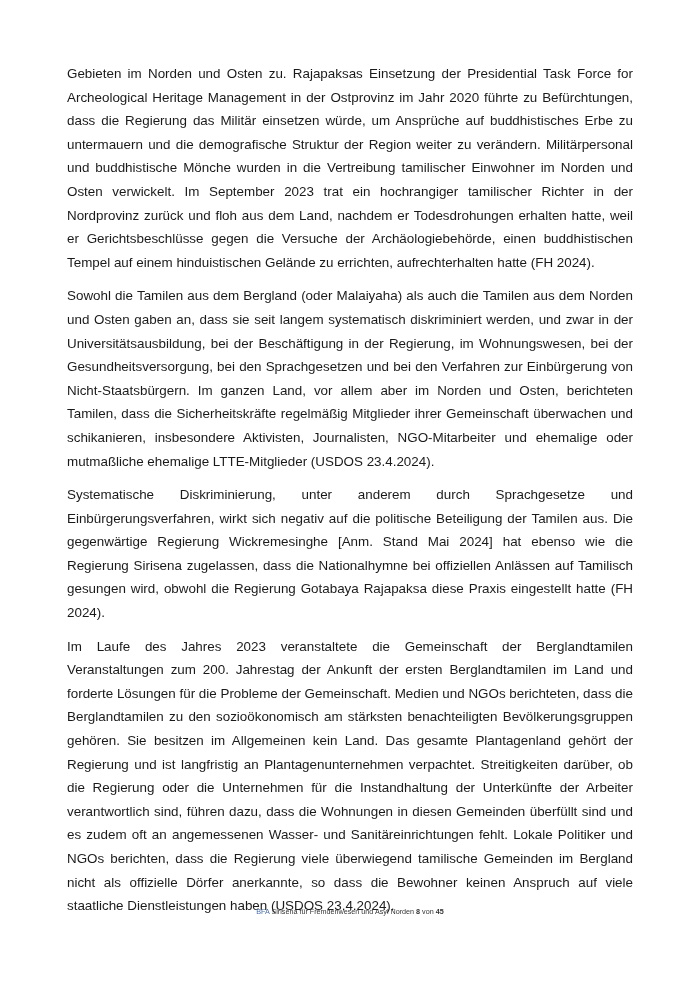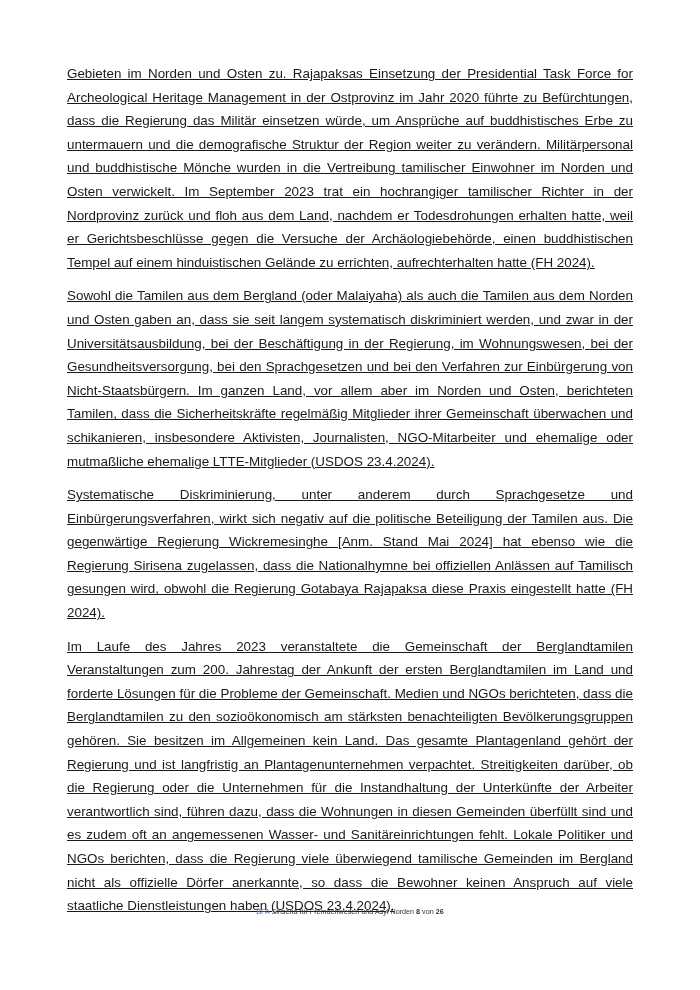--- a/index.html
+++ b/index.html
@@ -13,21 +13,20 @@
       position: relative;
       overflow: hidden;
       font-family: "Liberation Sans", sans-serif;
       color: #1a1a1a;
     }
     .page {
       position: absolute;
       left: 67px;
       top: 62px;
       width: 566px;
-      text-decoration: underline;
     }
     .para {
       margin: 0 0 10px 0;
       font-size: 13.4px;
       line-height: 23.6px;
       text-align: justify;
       letter-spacing: 0;
     }
     .footer {
       position: absolute;
@@ -54,14 +53,14 @@
   <p class="para">Systematische Diskriminierung, unter anderem durch Sprachgesetze und Einbürgerungsverfahren, wirkt sich negativ auf die politische Beteiligung der Tamilen aus. Die gegenwärtige Regierung Wickremesinghe [Anm. Stand Mai 2024] hat ebenso wie die Regierung Sirisena zugelassen, dass die Nationalhymne bei offiziellen Anlässen auf Tamilisch gesungen wird, obwohl die Regierung Gotabaya Rajapaksa diese Praxis eingestellt hatte (FH 2024).</p>
   <p class="para">Im Laufe des Jahres 2023 veranstaltete die Gemeinschaft der Berglandtamilen Veranstaltungen zum 200. Jahrestag der Ankunft der ersten Berglandtamilen im Land und forderte Lösungen für die Probleme der Gemeinschaft. Medien und NGOs berichteten, dass die Berglandtamilen zu den sozioökonomisch am stärksten benachteiligten Bevölkerungsgruppen gehören. Sie besitzen im Allgemeinen kein Land. Das gesamte Plantagenland gehört der Regierung und ist langfristig an Plantagenunternehmen verpachtet. Streitigkeiten darüber, ob die Regierung oder die Unternehmen für die Instandhaltung der Unterkünfte der Arbeiter verantwortlich sind, führen dazu, dass die Wohnungen in diesen Gemeinden überfüllt sind und es zudem oft an angemessenen Wasser- und Sanitäreinrichtungen fehlt. Lokale Politiker und NGOs berichten, dass die Regierung viele überwiegend tamilische Gemeinden im Bergland nicht als offizielle Dörfer anerkannte, so dass die Bewohner keinen Anspruch auf viele staatliche Dienstleistungen haben (USDOS 23.4.2024).</p>
 </div>
 
 <div class="footer">
   <span class="brand">BFA</span>
   <span>Sirisena für Fremdenwesen und Asyl</span>
   <span>Norden</span>
   <b>8</b>
   <span>von</span>
-  <b>26</b>
+  <b>45</b>
 </div>
 
 </body></html>

